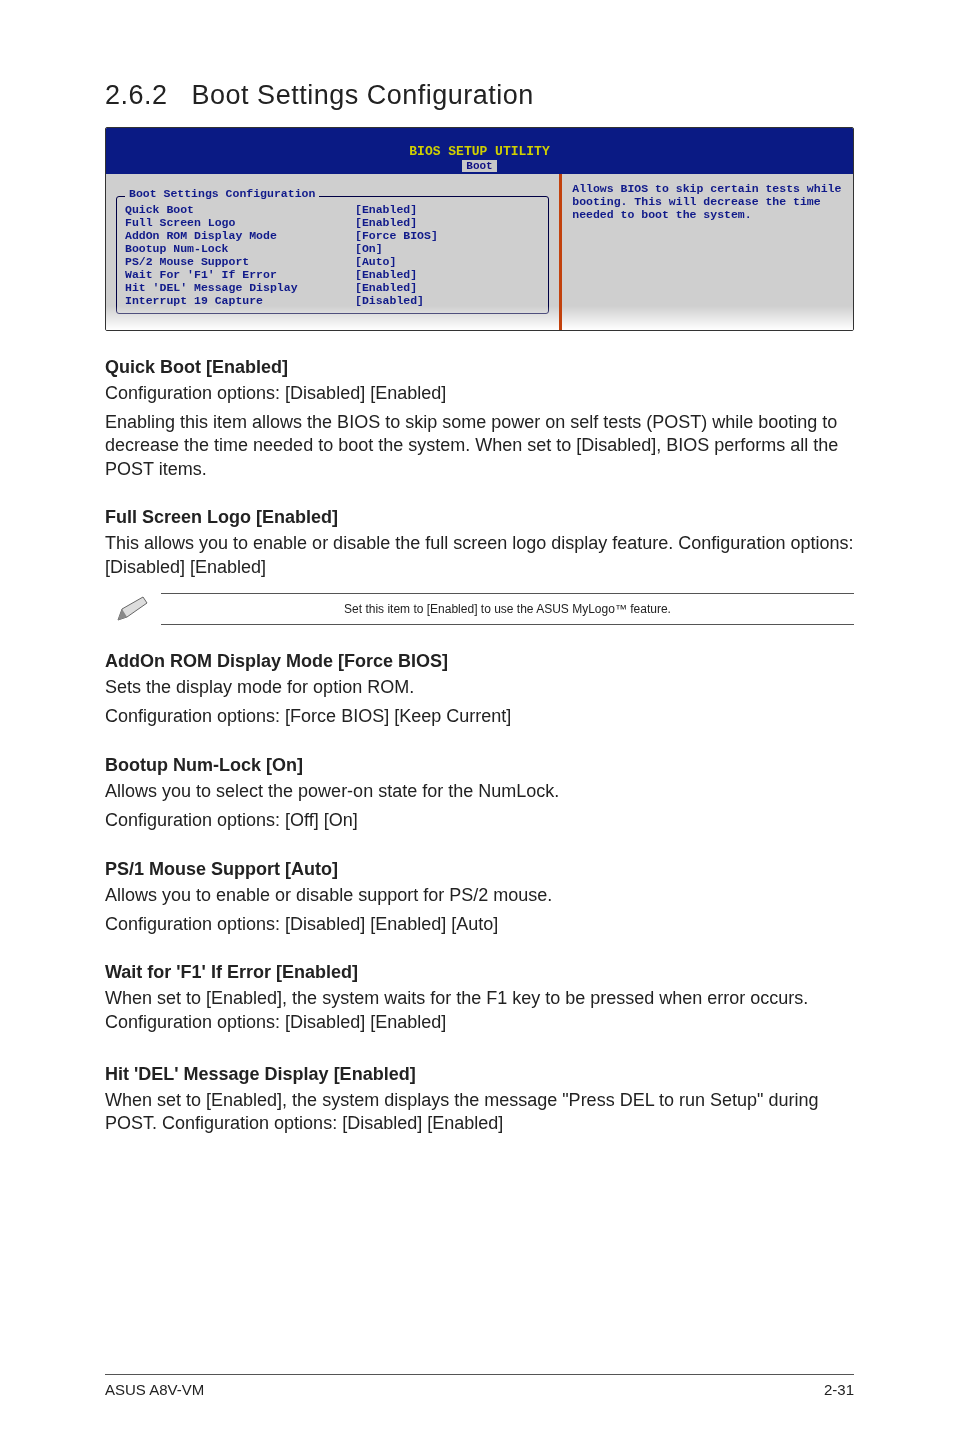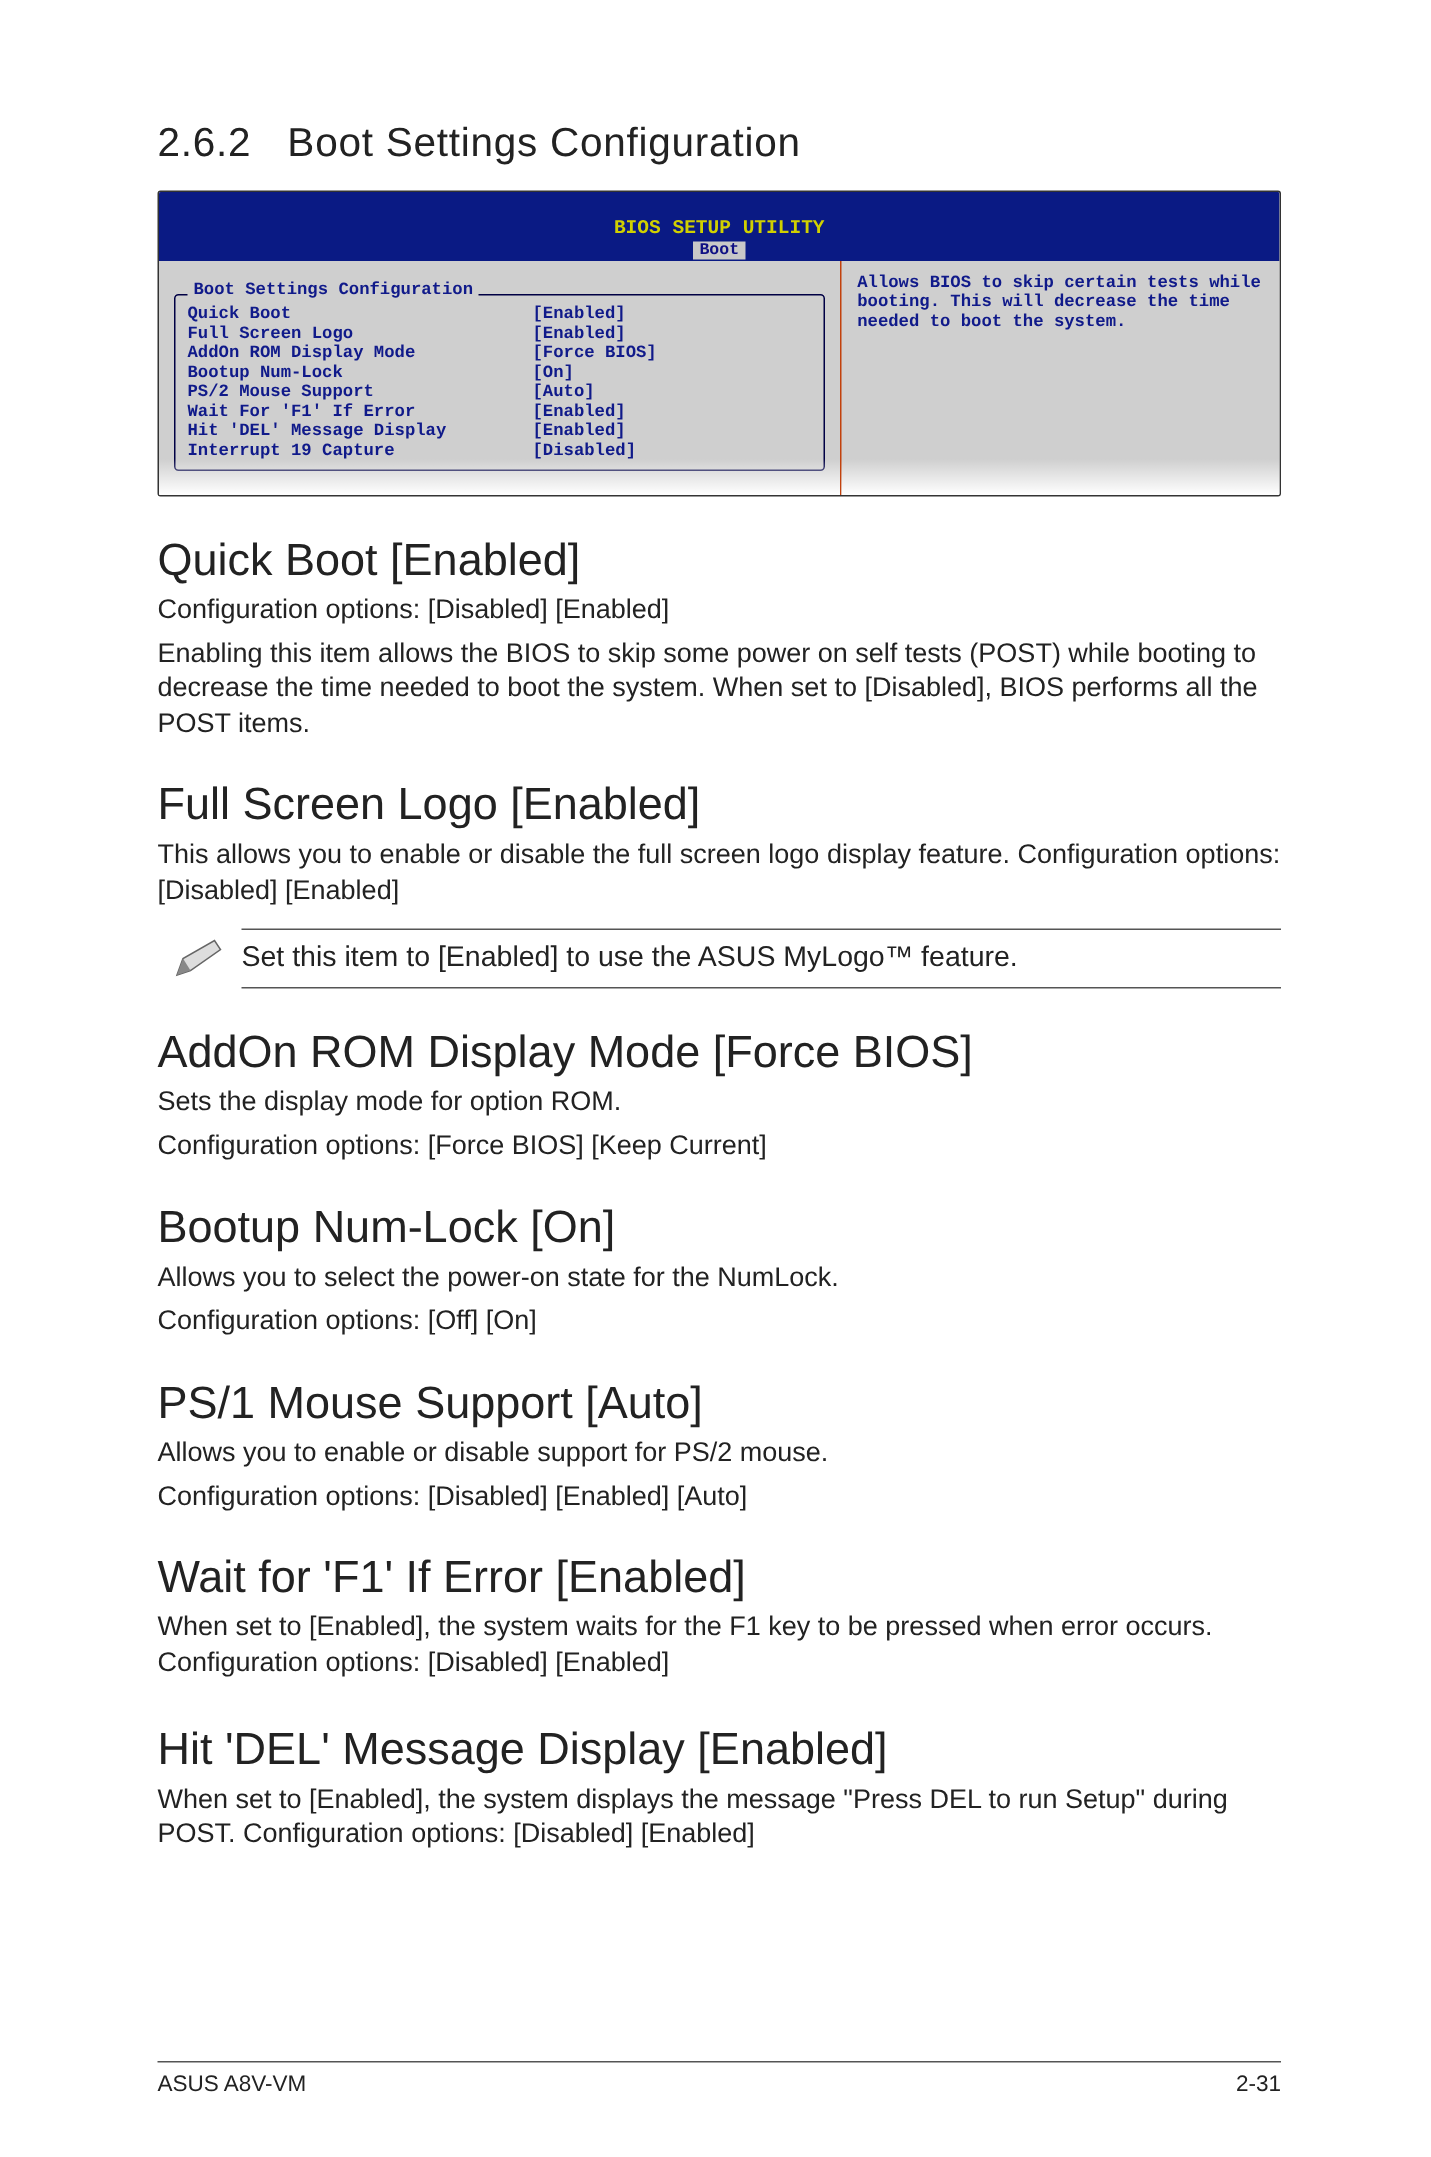--- a/index.html
+++ b/index.html
@@ -85,36 +85,36 @@
     padding: 0 4px;
     color: #101a8a;
   }
   .bios-row {
     display: flex;
   }
   .bios-row > div:first-child { width: 230px; }
   .bios-row > div:last-child { flex: 1; }
   .bios-right {
     flex: 1;
-    border-left: 1px solid #c2410c;
+    border-left: 3px solid #c2410c;
     color: #101a8a;
     padding: 8px 10px;
     position: relative;
   }
   .bios-right::after {
     content: "";
     position: absolute;
     bottom: 0; left: 0; right: 0;
     height: 24px;
     background: linear-gradient(to top, #fff 0%, rgba(255,255,255,0) 100%);
     pointer-events: none;
   }
   h3.sub {
-    font-size: 30px;
-    font-weight: normal;
+    font-size: 18px;
+    font-weight: bold;
     margin: 26px 0 4px 0;
   }
   p.body {
     font-size: 18px;
     line-height: 1.3;
     margin: 2px 0 6px 0;
   }
   .note-row {
     display: flex;
     align-items: center;
@@ -126,21 +126,22 @@
     display: flex;
     align-items: center;
     justify-content: center;
   }
   .note-icon svg { width: 36px; height: 28px; }
   .note-text {
     flex: 1;
     border-top: 1px solid #555;
     border-bottom: 1px solid #555;
     padding: 8px 0;
-    font-size: 19px;
+    font-size: 12px;
+    text-align: center;
   }
   .footer {
     position: absolute;
     bottom: 40px;
     left: 105px;
     right: 100px;
     border-top: 1px solid #555;
     padding-top: 6px;
     display: flex;
     justify-content: space-between;

